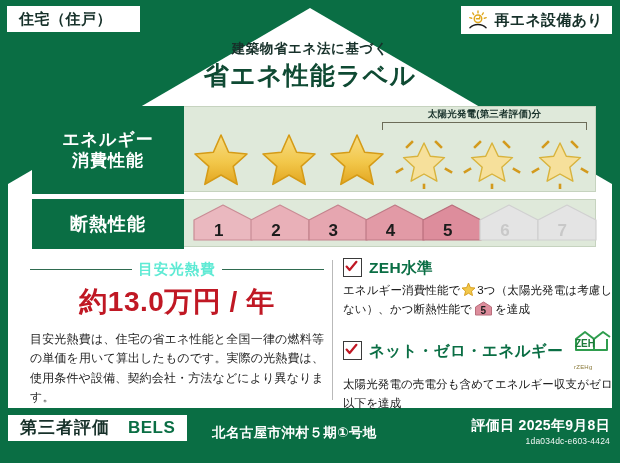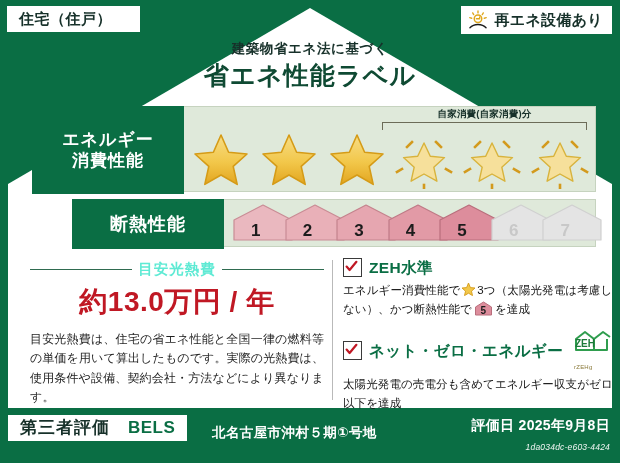--- a/index.html
+++ b/index.html
@@ -90,21 +90,21 @@
   .row-energy .perf-key{font-size:17px;}
   .row-insul  .perf-key{font-size:18px;}
   .perf-val{
     flex:1 1 auto;background:#dfe9da;
     border:1px solid #c6d3bf;border-left:none;
     position:relative;
   }
   .row-energy .perf-val{height:84px;}
   .row-insul  .perf-val{height:46px;}
   .row-energy .perf-key{height:86px;}
-  .row-insul  .perf-key{height:48px;margin-left:40px;}
+  .row-insul  .perf-key{height:48px;}
 
   
   .stars{
     position:absolute;left:6px;right:4px;bottom:2px;
     display:flex;align-items:flex-end;justify-content:space-between;
     height:60px;
   }
   .star-cell{width:62px;height:60px;position:relative;}
   .star-cell svg{position:absolute;left:0;top:0;width:62px;height:60px;}
 
@@ -210,21 +210,21 @@
   .bels-badge .jp{font-size:17px;font-weight:bold;color:#17312a;letter-spacing:1px;line-height:1;}
   .bels-badge .en{font-size:17px;font-weight:bold;color:#0a6e44;letter-spacing:.5px;line-height:1;}
   .addr{
     position:absolute;left:212px;top:16px;
     color:#ffffff;font-size:13.5px;font-weight:bold;letter-spacing:.4px;
   }
   .eval{
     position:absolute;right:10px;top:9px;text-align:right;color:#ffffff;
   }
   .eval .d{font-size:14px;font-weight:bold;letter-spacing:.3px;line-height:1.2;}
-  .eval .id{font-size:8.5px;letter-spacing:.2px;line-height:1.3;margin-top:8px;opacity:.95;font-style:italic;}
+  .eval .id{font-size:8.5px;letter-spacing:.2px;line-height:1.3;margin-top:2px;opacity:.95;}
 </style>
 </head>
 <body>
 
 <div id="label-root">
 
   <div class="house-type-tab">住宅（住戸）</div>
 
   <div class="renew-badge">
     <span class="sun-ico">
@@ -256,21 +256,21 @@
     <div class="perf">
 
       <div class="perf-row row-energy">
         <div class="perf-key">
           <span class="l1">エネルギー</span>
           <span class="l2">消費性能</span>
         </div>
         <div class="perf-val">
 
           <div class="solar-anno">
-            <div class="cap">自家消費(自家消費)分</div>
+            <div class="cap">太陽光発電(第三者評価)分</div>
             <div class="brk"></div>
           </div>
 
           <div class="stars">
             <div class="star-cell">
               <svg viewBox="0 0 62 60">
                   <defs>
                     <linearGradient id="sg1" x1="0" y1="0" x2="0" y2="1">
                       <stop offset="0" stop-color="#f7dd86"></stop>
                       <stop offset="0.55" stop-color="#f2c74a"></stop>

